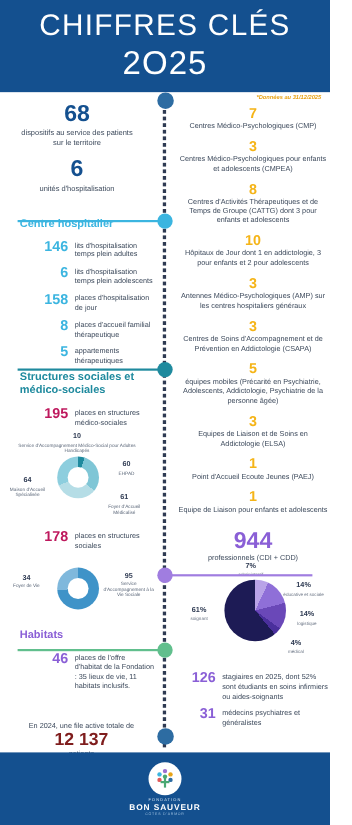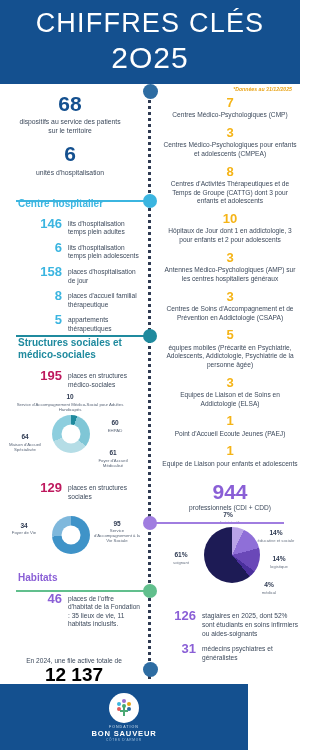--- a/index.html
+++ b/index.html
@@ -105,26 +105,26 @@
   
   .pie-wrap { position:relative; width:140px; height:96px; }
   .pie { position:absolute; left:44px; top:16px; width:56px; height:56px; border-radius:50%; }
   .plab { position:absolute; text-align:center; }
   .plab .pn { font-weight:bold; font-size:6.6px; color:#2e3a52; line-height:1.1; }
   .plab .pt { font-size:4.2px; color:#6b7585; line-height:1.2; margin-top:1px; }
 
   
   .file-card { padding-left:14px; padding-right:6px; }
   .file-card .intro { color:#3d4a5c; font-size:6.6px; text-align:center; }
-  .file-card .big { color:#000000; font-size:19px; font-weight:bold; text-align:center; line-height:1.15; }
+  .file-card .big { color:#7f1d1d; font-size:16px; font-weight:bold; text-align:center; line-height:1.15; }
   .file-card .sub { color:#3d4a5c; font-size:6.6px; text-align:center; margin-bottom:5px; }
 
   
   .footer {
-    position:absolute; left:0; top:684px; width:248px; height:66px; background:#14508f;
+    position:absolute; left:0; top:684px; width:300px; height:66px; background:#14508f;
     display:flex; align-items:center; justify-content:center;
   }
   .logo { display:flex; flex-direction:column; align-items:center; }
   .logo-mark {
     width:30px; height:30px; border-radius:50%; background:#fff;
     display:flex; align-items:center; justify-content:center;
   }
   .logo-t1 { color:#cfe0f0; font-size:3.6px; letter-spacing:1px; margin-top:2px; }
   .logo-t2 { color:#ffffff; font-size:7.6px; font-weight:bold; letter-spacing:0.8px; }
   .logo-t3 { color:#9ec0e0; font-size:3.2px; letter-spacing:0.7px; }
@@ -211,21 +211,21 @@
           <div class="dn">61</div>
           <div class="dt">Foyer d'Accueil Médicalisé</div>
         </div>
         <div class="dlab" style="left:2px; top:40px; width:46px;">
           <div class="dn">64</div>
           <div class="dt">Maison d'Accueil Spécialisée</div>
         </div>
       </div>
 
       <div class="srow teal" style="margin-top:0;">
-        <div class="n">129</div>
+        <div class="n">178</div>
         <div class="l">places en structures sociales</div>
       </div>
 
       <div class="donut-wrap" style="height:62px;">
         <div class="donut" style="top:10px; background: conic-gradient(#3f93c8 0deg 265deg, #7fb8dc 265deg 360deg);"></div>
         <div class="dlab" style="left:2px; top:16px; width:44px;">
           <div class="dn">34</div>
           <div class="dt">Foyer de Vie</div>
         </div>
         <div class="dlab" style="left:94px; top:14px; width:46px;">

